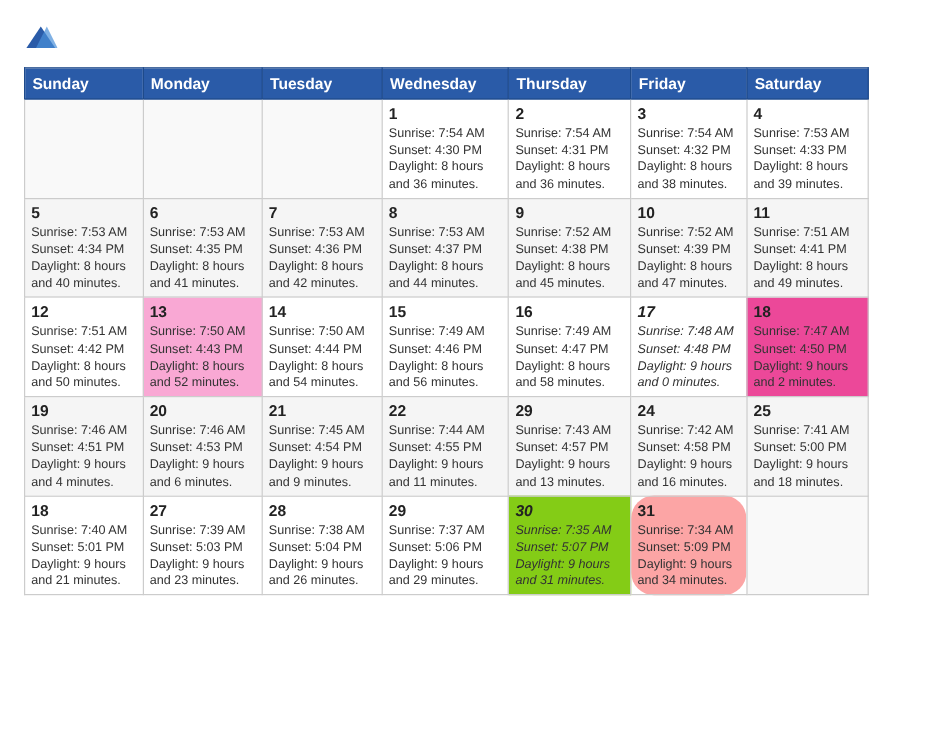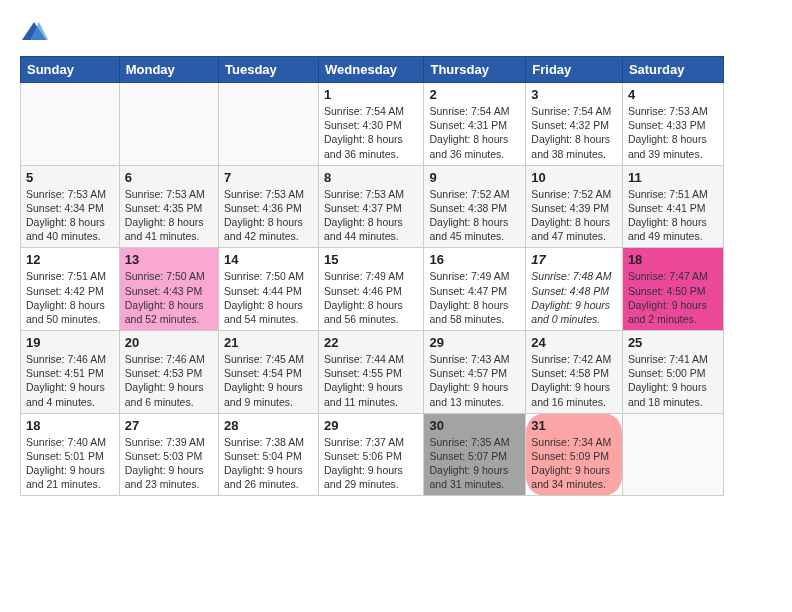--- a/index.html
+++ b/index.html
@@ -255,21 +255,21 @@
             <div class="day-info">Sunrise: 7:39 AM<br>Sunset: 5:03 PM<br>Daylight: 9 hours and 23 minutes.</div>
           </td>
           <td style="background: rgb(255, 255, 255);">
             <span class="day-num">28</span>
             <div class="day-info">Sunrise: 7:38 AM<br>Sunset: 5:04 PM<br>Daylight: 9 hours and 26 minutes.</div>
           </td>
           <td style="background: rgb(255, 255, 255);">
             <span class="day-num">29</span>
             <div class="day-info">Sunrise: 7:37 AM<br>Sunset: 5:06 PM<br>Daylight: 9 hours and 29 minutes.</div>
           </td>
-          <td style="background: #a3a3a3;">
+          <td style="background: #84cc16; font-style: italic;">
             <span class="day-num">30</span>
             <div class="day-info">Sunrise: 7:35 AM<br>Sunset: 5:07 PM<br>Daylight: 9 hours and 31 minutes.</div>
           </td>
           <td style="background: #fca5a5; border-radius: 19px;">
             <span class="day-num">31</span>
             <div class="day-info">Sunrise: 7:34 AM<br>Sunset: 5:09 PM<br>Daylight: 9 hours and 34 minutes.</div>
           </td>
           <td class="empty-cell"></td>
         </tr>
       </tbody>

